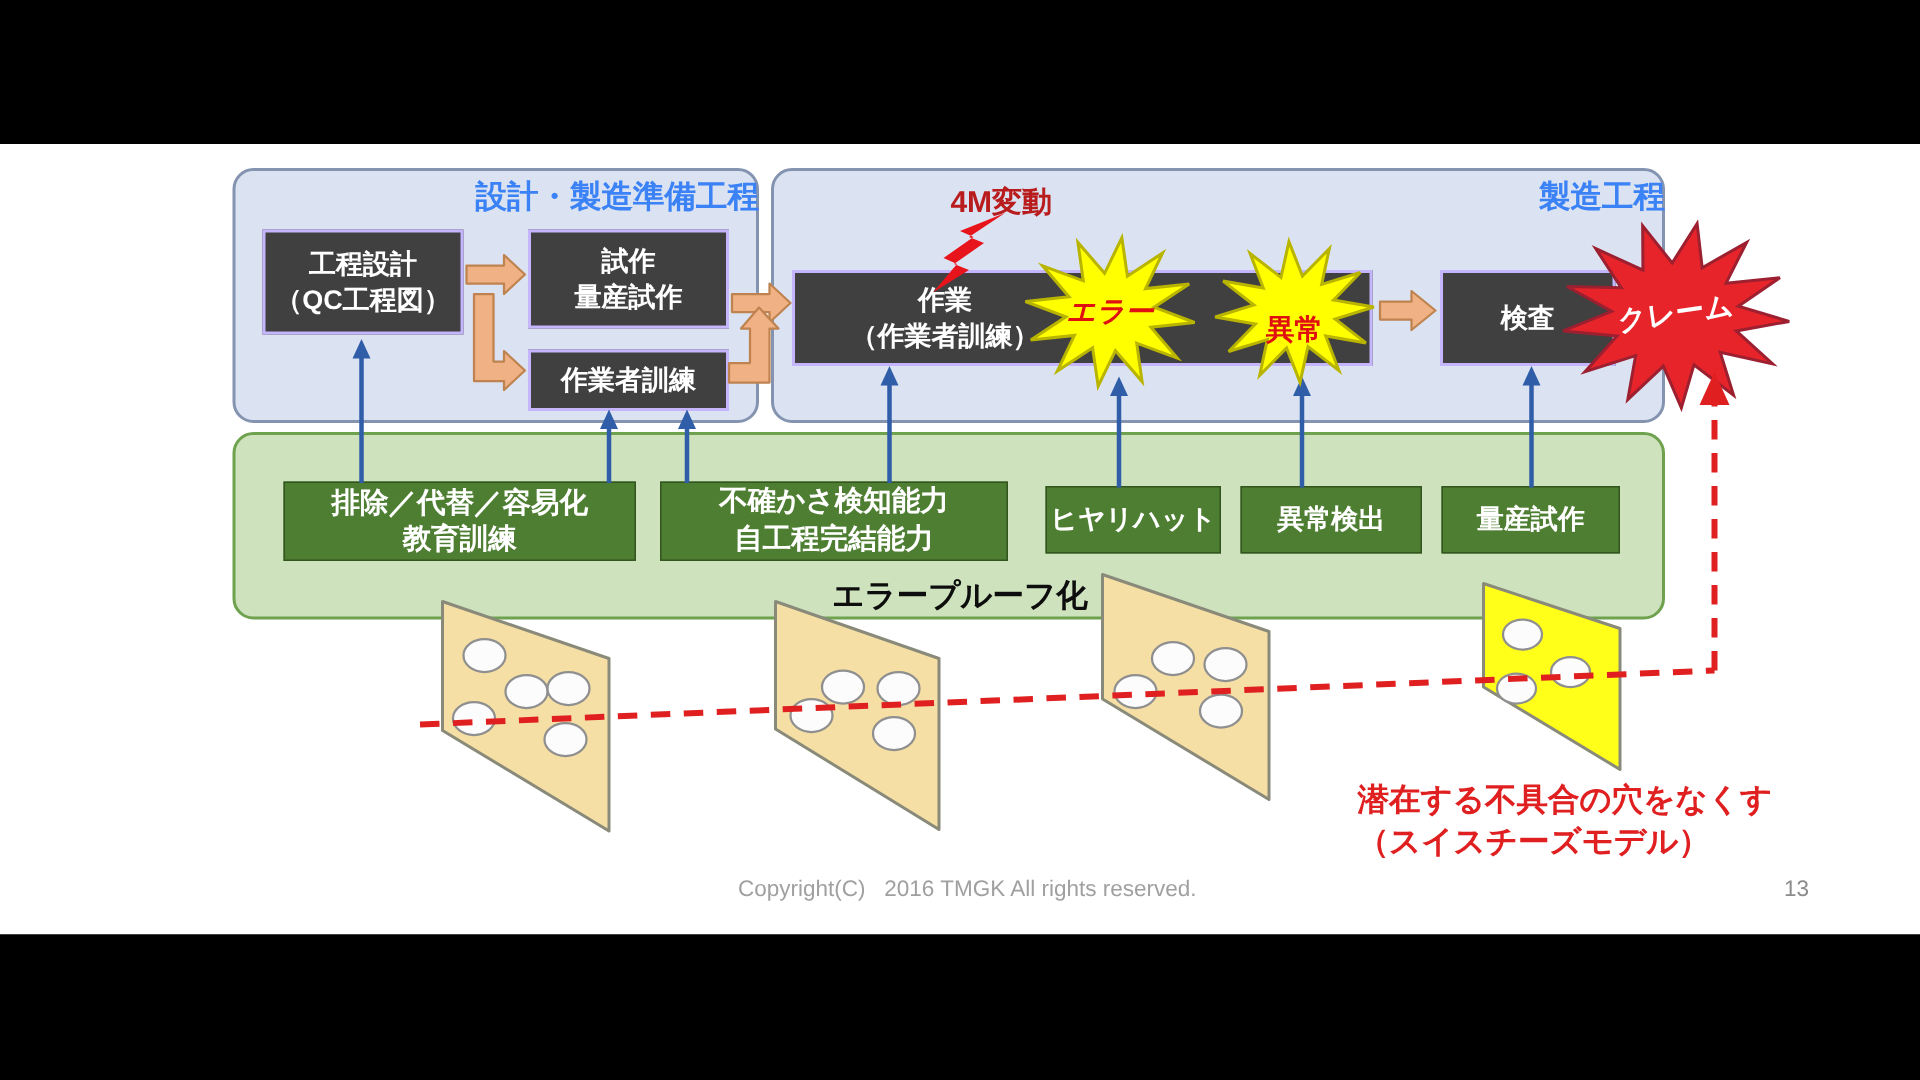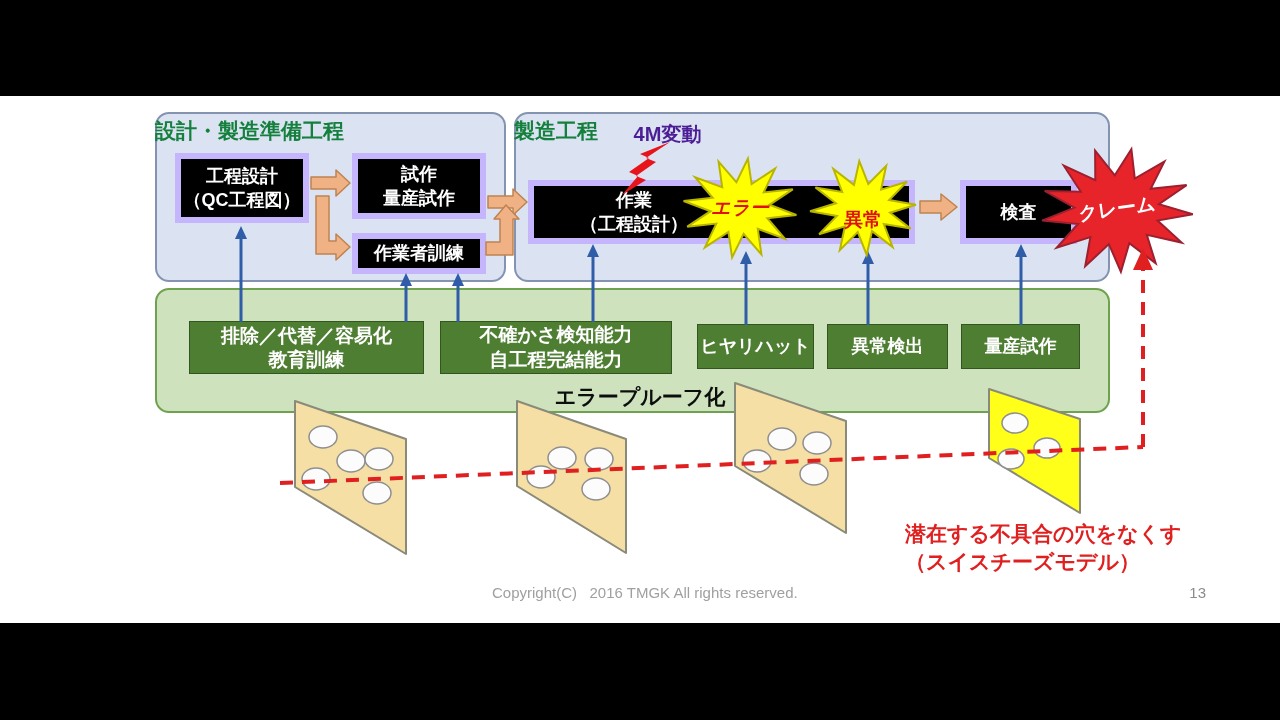--- a/index.html
+++ b/index.html
@@ -3,28 +3,28 @@
 <meta charset="utf-8">
 <style>
   html,body{margin:0;padding:0;background:#000;}
   .stage{position:relative;width:1280px;height:720px;background:#000;overflow:hidden;
          font-family:"Liberation Sans",sans-serif;}
   .slide{position:absolute;top:96px;left:0;width:1280px;height:527px;background:#fff;}
   .abs{position:absolute;}
   .panel{position:absolute;border-radius:14px;box-sizing:border-box;}
   .panel-blue{background:#dbe3f2;border:2px solid #8494b0;}
   .panel-green{background:#cde2bd;border:2px solid #6fa24f;}
-  .bluebox{position:absolute;background:#000000;border:6px solid #c4b5fd;box-sizing:border-box;
+  .bluebox{position:absolute;background:#404040;border:2px solid #c4b5fd;box-sizing:border-box;
            display:flex;flex-direction:column;align-items:center;justify-content:center;
            color:#fff;font-weight:bold;font-size:18px;line-height:1.35;text-align:center;}
   .greenbox{position:absolute;background:#4e7e32;border:1px solid #33551f;box-sizing:border-box;
             display:flex;flex-direction:column;align-items:center;justify-content:center;
             color:#fff;font-weight:bold;font-size:19px;line-height:1.3;text-align:center;}
-  .sec-title{position:absolute;font-weight:bold;font-size:21px;color:#15803d;text-align:left;}
-  .red-label{position:absolute;font-weight:bold;font-size:20px;color:#4c1d95;text-align:center;}
+  .sec-title{position:absolute;font-weight:bold;font-size:21px;color:#3b82f6;text-align:right;}
+  .red-label{position:absolute;font-weight:bold;font-size:20px;color:#b91c1c;text-align:center;}
   .star-label{position:absolute;transform:translate(-50%,-50%);font-weight:bold;font-size:19px;
               color:#e01010;white-space:nowrap;z-index:6;}
   .star-label.white{color:#fff;transform:translate(-50%,-50%) rotate(-8deg);}
   .ep-label{position:absolute;font-weight:bold;font-size:21px;color:#0d0d0d;text-align:center;}
   .caption{position:absolute;font-weight:bold;font-size:21px;color:#e02020;line-height:1.32;
            white-space:nowrap;}
   .copyright{position:absolute;font-size:15px;color:#a0a0a0;white-space:pre;}
   .pagenum{position:absolute;font-size:15px;color:#8c8c8c;}
   svg.overlay{position:absolute;left:0;top:0;z-index:5;pointer-events:none;}
   .boxlayer{position:absolute;left:0;top:0;width:100%;height:100%;z-index:2;}
@@ -47,21 +47,21 @@
       </div>
       <div class="bluebox" style="left:352px;top:57px;width:134px;height:66px;">
         <span>試作</span>
         <span>量産試作</span>
       </div>
       <div class="bluebox" style="left:352px;top:137px;width:134px;height:41px;">
         <span>作業者訓練</span>
       </div>
       <div class="bluebox" style="left:528px;top:84px;width:387px;height:64px;justify-content:center;align-items:flex-start;">
         <span style="width:200px;text-align:center;display:block;">作業</span>
-        <span style="width:200px;text-align:center;display:block;">（工程設計）</span>
+        <span style="width:200px;text-align:center;display:block;">（作業者訓練）</span>
       </div>
       <div class="bluebox" style="left:960px;top:84px;width:117px;height:64px;">
         <span>検査</span>
       </div>
 
       <div class="greenbox" style="left:189px;top:225px;width:235px;height:53px;justify-content:flex-end;">
         <span>排除／代替／容易化</span>
         <span>教育訓練</span>
       </div>
       <div class="greenbox" style="left:440px;top:225px;width:232px;height:53px;">

